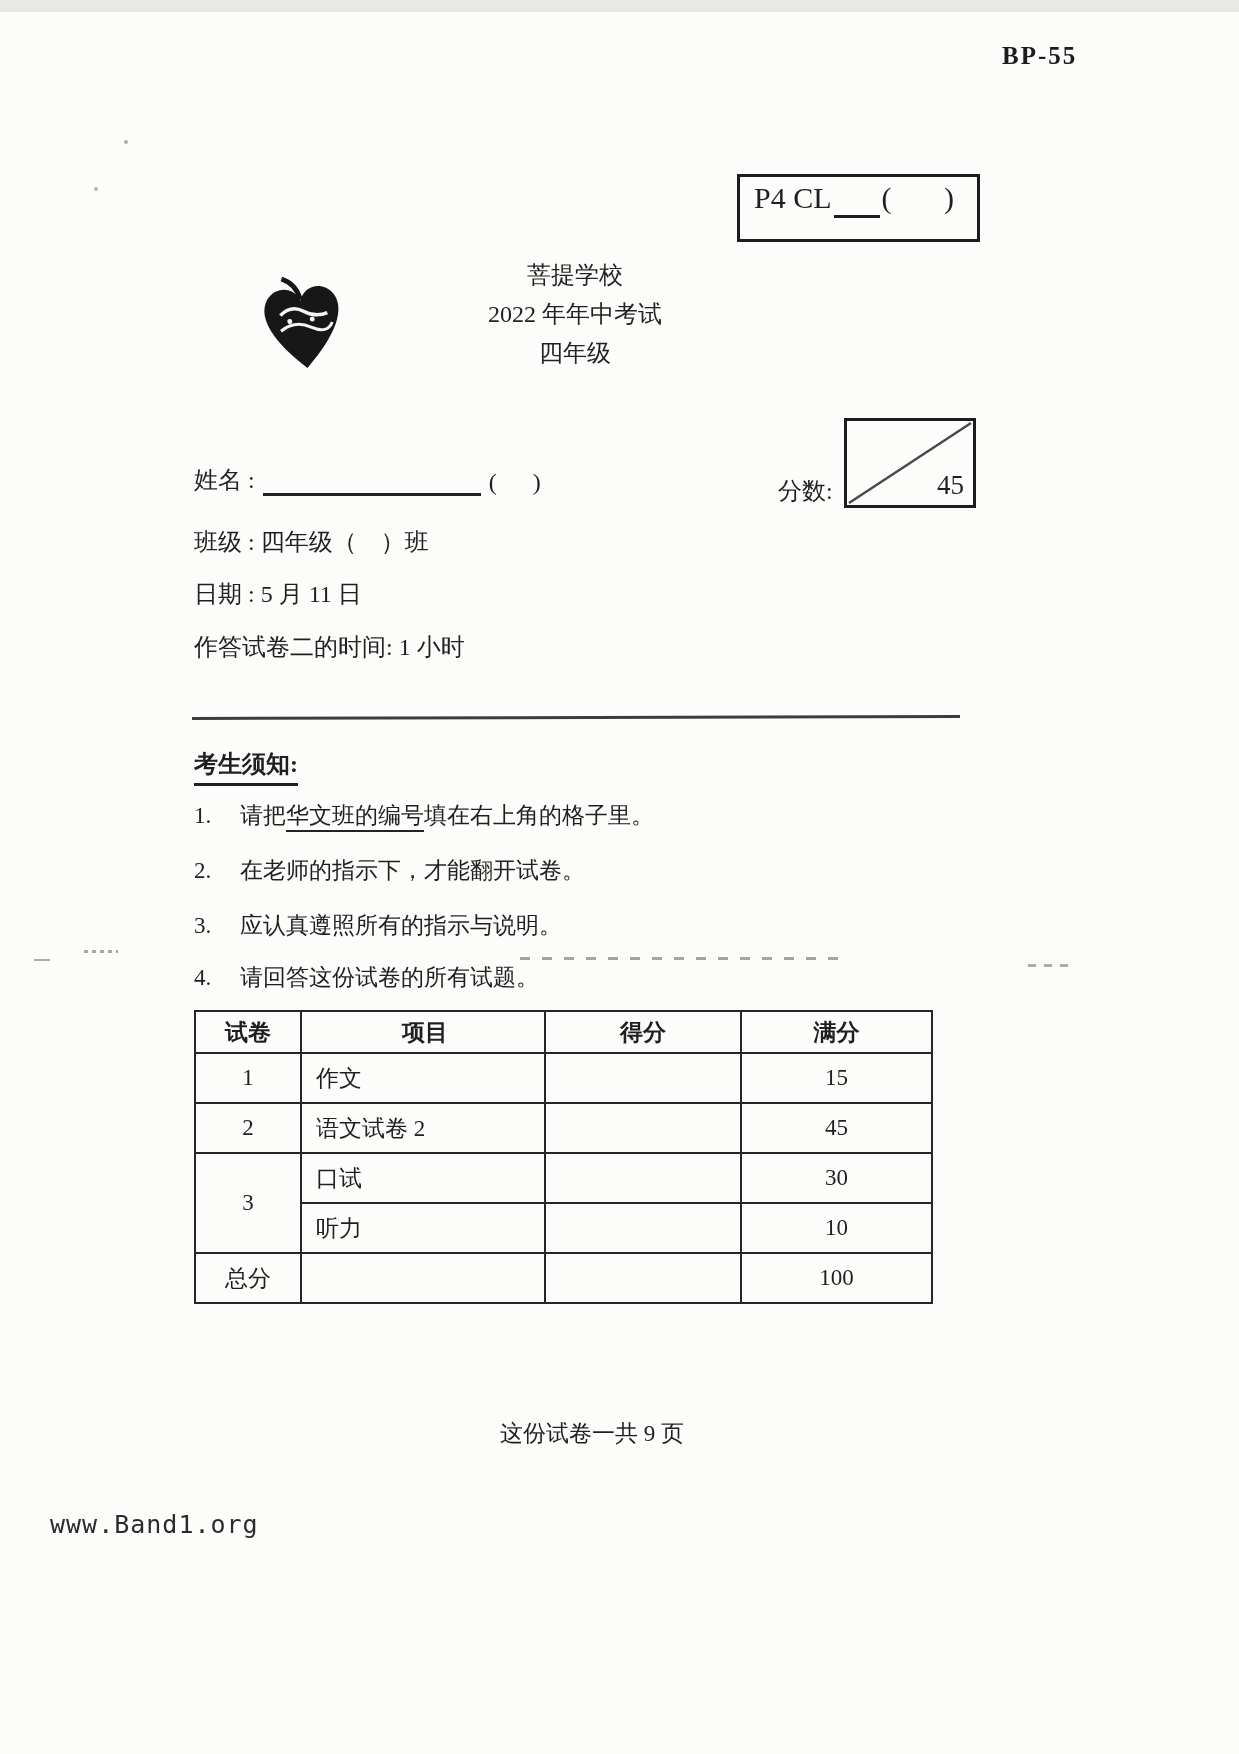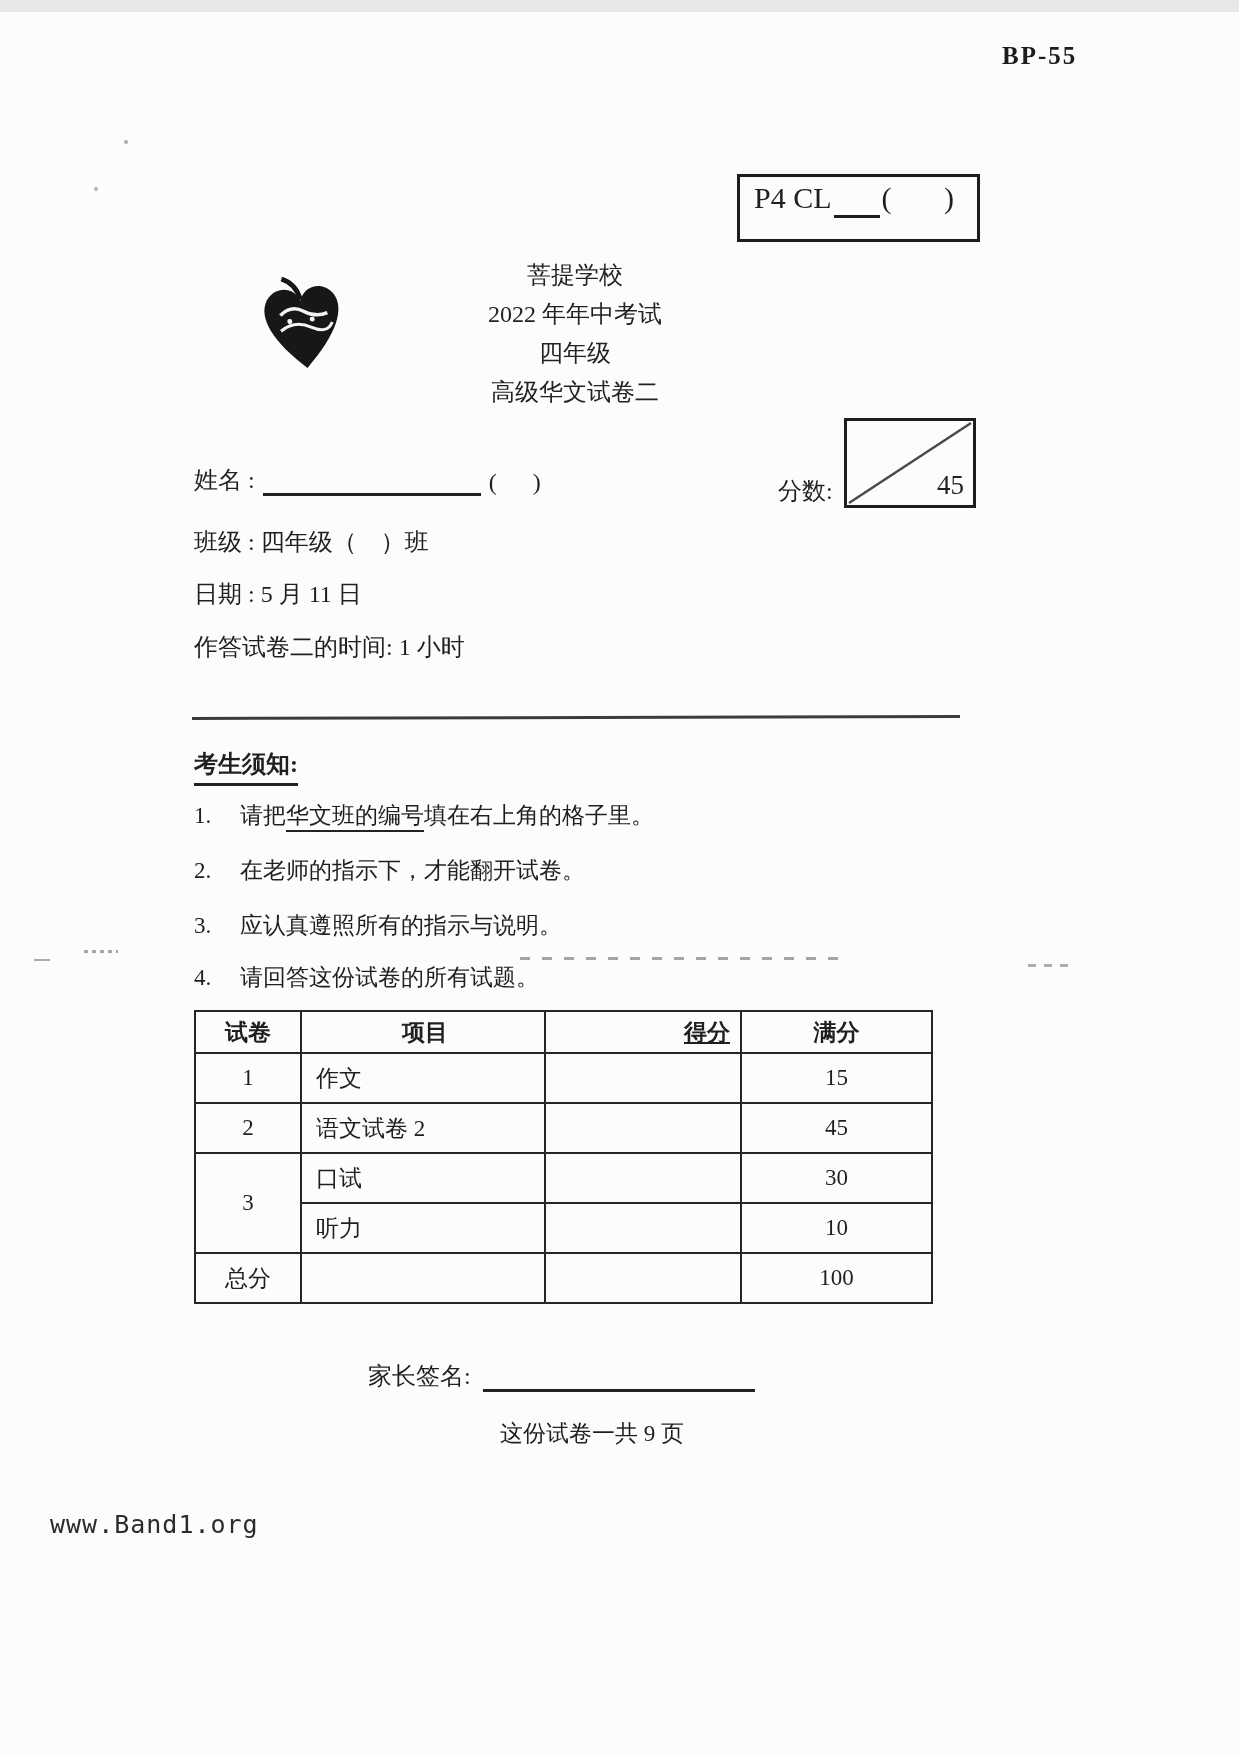--- a/index.html
+++ b/index.html
@@ -100,21 +100,20 @@
       <path d="M27 56 Q42 46 58 55 T80 52" stroke="#f4f4f2" stroke-width="3" fill="none"></path>
       <circle cx="37" cy="47" r="2.5" fill="#f4f4f2"></circle>
       <circle cx="60" cy="47" r="2.5" fill="#f4f4f2"></circle>
     </svg>
   </div>
 
   <div class="abs header-block">
     <div>菩提学校</div>
     <div>2022 年年中考试</div>
     <div>四年级</div>
-    <div>高级华文试卷二</div>
   </div>
 
   <div class="abs row name-row">
     <span>姓名 :</span>
     <span class="blank"></span>
     <span class="pre">(      )</span>
   </div>
 
   <div class="abs score-label">分数:</div>
 
@@ -149,21 +148,21 @@
     <span class="num">4.</span>
     <span>请回答这份试卷的所有试题。</span>
   </div>
 
   <div class="abs score-table">
     <table>
       <thead>
         <tr>
           <th class="c-paper">试卷</th>
           <th class="c-item" style="text-align:center;">项目</th>
-          <th class="c-score" style="text-align:right;text-decoration:underline;">得分</th>
+          <th class="c-score" style="text-align:center;">得分</th>
           <th class="c-full">满分</th>
         </tr>
       </thead>
       <tbody>
         <tr>
           <td class="c-paper">1</td>
           <td class="c-item">作文</td>
           <td class="c-score"></td>
           <td class="c-full">15</td>
         </tr>
@@ -187,24 +186,20 @@
         <tr>
           <td class="c-paper">总分</td>
           <td class="c-item"></td>
           <td class="c-score"></td>
           <td class="c-full">100</td>
         </tr>
       </tbody>
     </table>
   </div>
 
-  <div class="abs row parent-sign">
-    <span>家长签名:</span>
-    <span class="blank"></span>
-  </div>
 
   <div class="abs page-count">这份试卷一共 9 页</div>
 
   <div class="abs watermark">www.Band1.org</div>
 
   <div class="abs bottom-bar"></div>
 
   <div class="abs artifact-dashes"></div>
   <div class="abs artifact-dashes2"></div>
   <div class="abs artifact-dots"></div>

